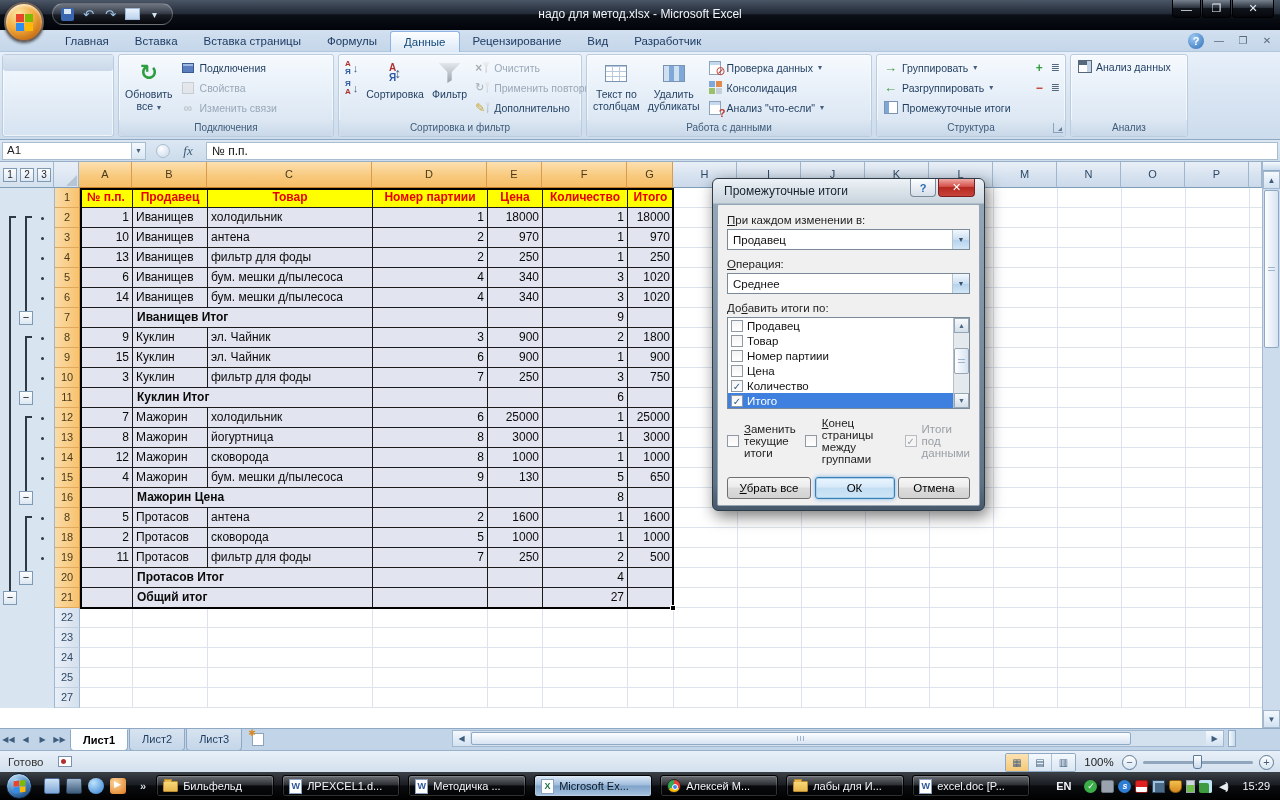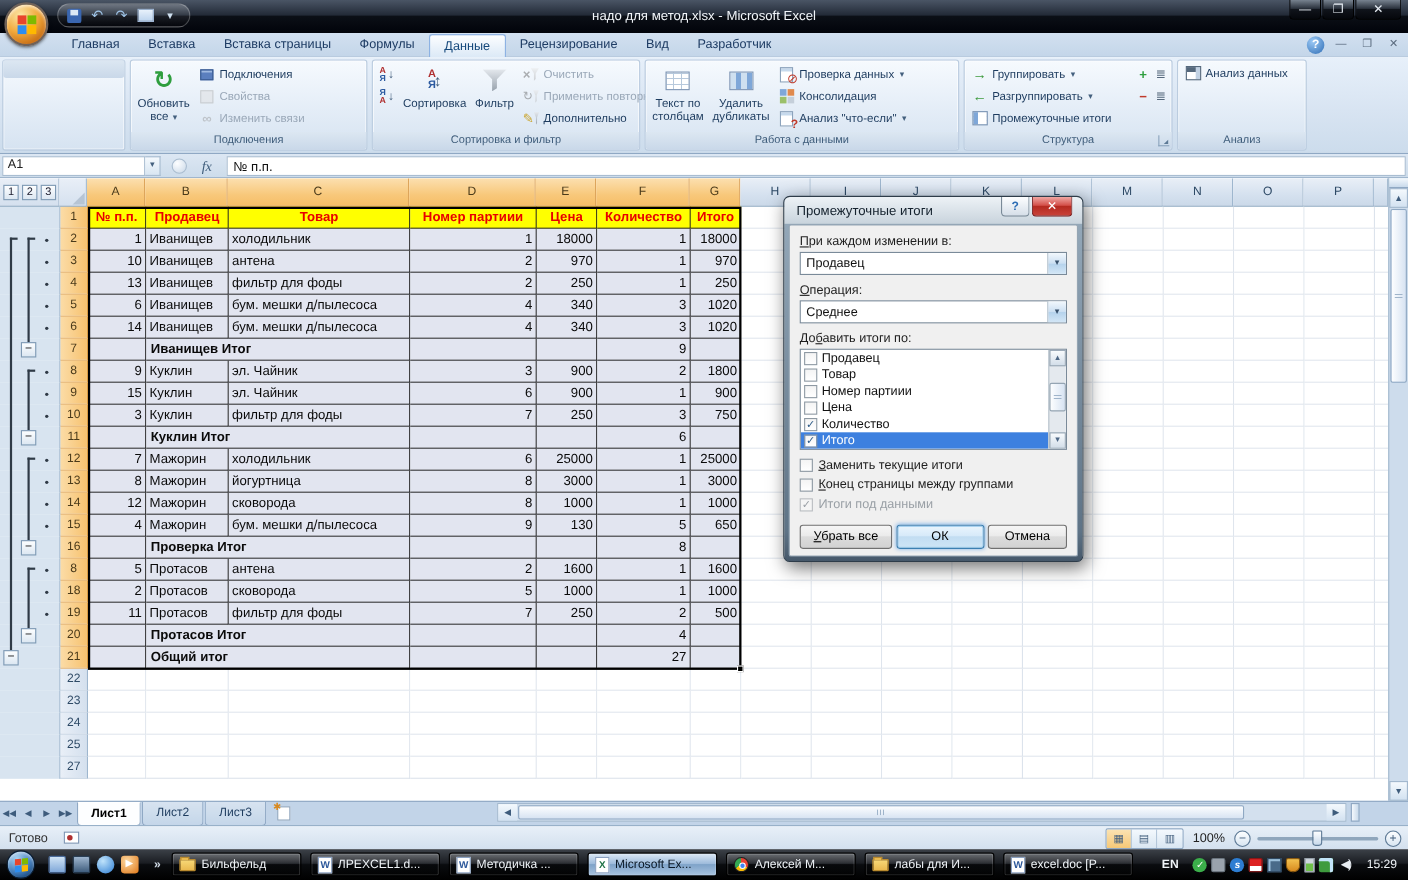--- a/index.html
+++ b/index.html
@@ -298,21 +298,21 @@
     font-size:10px;line-height:11px;text-align:center;color:#2C5A87;cursor:pointer;}
   .cb.on{color:#2C5A87;}
   #list-scroll{position:absolute;right:0;top:0;bottom:0;width:16px;background:#E4E9EE;border-left:1px solid #B6C0C9;}
   .lsarr{position:absolute;left:0;width:15px;height:15px;background:linear-gradient(#F8FBFD,#D3DEE9);
     border:1px solid #95A5B3;font-size:7px;color:#4D6785;display:flex;align-items:center;justify-content:center;cursor:pointer;}
   #ls-up{top:0;} #ls-down{bottom:0;}
   #ls-thumb{position:absolute;left:0;top:30px;width:15px;height:26px;border:1px solid #95A5B3;border-radius:2px;
     background:linear-gradient(90deg,#FDFEFF,#D7E3F2);cursor:grab;}
   #ls-thumb::after{content:"";position:absolute;left:3px;right:3px;top:50%;height:5px;margin-top:-3px;
     background:repeating-linear-gradient(0deg,#9FB4CA 0 1px,transparent 1px 3px);}
-  #dlg-options{margin-top:8px;display:flex;flex-direction:column;gap:6px;}
+  #dlg-options{margin-top:8px;display:flex;flex-direction:row;gap:6px;align-items:center;}
   .optrow{display:flex;align-items:center;gap:5px;}
   .optlabel{font-size:11.5px;color:#1E1E1E;}
   .optrow.dis .optlabel{color:#9AA0A6;}
   .optrow.dis .cb{background:#F5F5F5;border-color:#B8BCC0;color:#9AA0A6;}
   #dlg-buttons{display:flex;justify-content:space-between;margin-top:12px;}
   .vbtn{height:22px;border:1px solid #707070;border-radius:3px;font-size:11.5px;color:#000;cursor:pointer;
     background:linear-gradient(#F6F6F6,#EBEBEB 45%,#DCDCDC 50%,#D2D2D2);padding:0 8px;
     font-family:"Liberation Sans","DejaVu Sans",sans-serif;}
   .vbtn.default{border-color:#3C7FB1;box-shadow:0 0 0 1px #A8D2F0 inset,0 0 4px #7DB2E8;
     background:linear-gradient(#EAF5FD,#D7EAF9 45%,#C2DDF2 50%,#CEE5F6);}
@@ -907,21 +907,21 @@
           <div class="lc" style="width: 64px;"></div>
           <div class="lc" style="width: 64px;"></div>
           <div class="lc" style="width: 64px;"></div>
           <div class="lc" style="width: 64px;"></div>
           <div class="lc" style="width: 13px;"></div>
         </div>
         <div class="grow">
           <div class="ogut"></div>
           <div class="rowhdr sel">16</div>
           <div class="tc td" style="width: 53px;"></div>
-          <div class="tc ts" style="width: 240px;">Проверка Итог</div>
+          <div class="tc ts" style="width: 240px;">Мажорин Цена</div>
           <div class="tc td" style="width: 115px;"></div>
           <div class="tc td" style="width: 55px;"></div>
           <div class="tc td al-right" style="width: 85px;">8</div>
           <div class="tc td" style="width: 46px;"></div>
           <div class="lc" style="width: 64px;"></div>
           <div class="lc" style="width: 64px;"></div>
           <div class="lc" style="width: 64px;"></div>
           <div class="lc" style="width: 64px;"></div>
           <div class="lc" style="width: 64px;"></div>
           <div class="lc" style="width: 64px;"></div>

